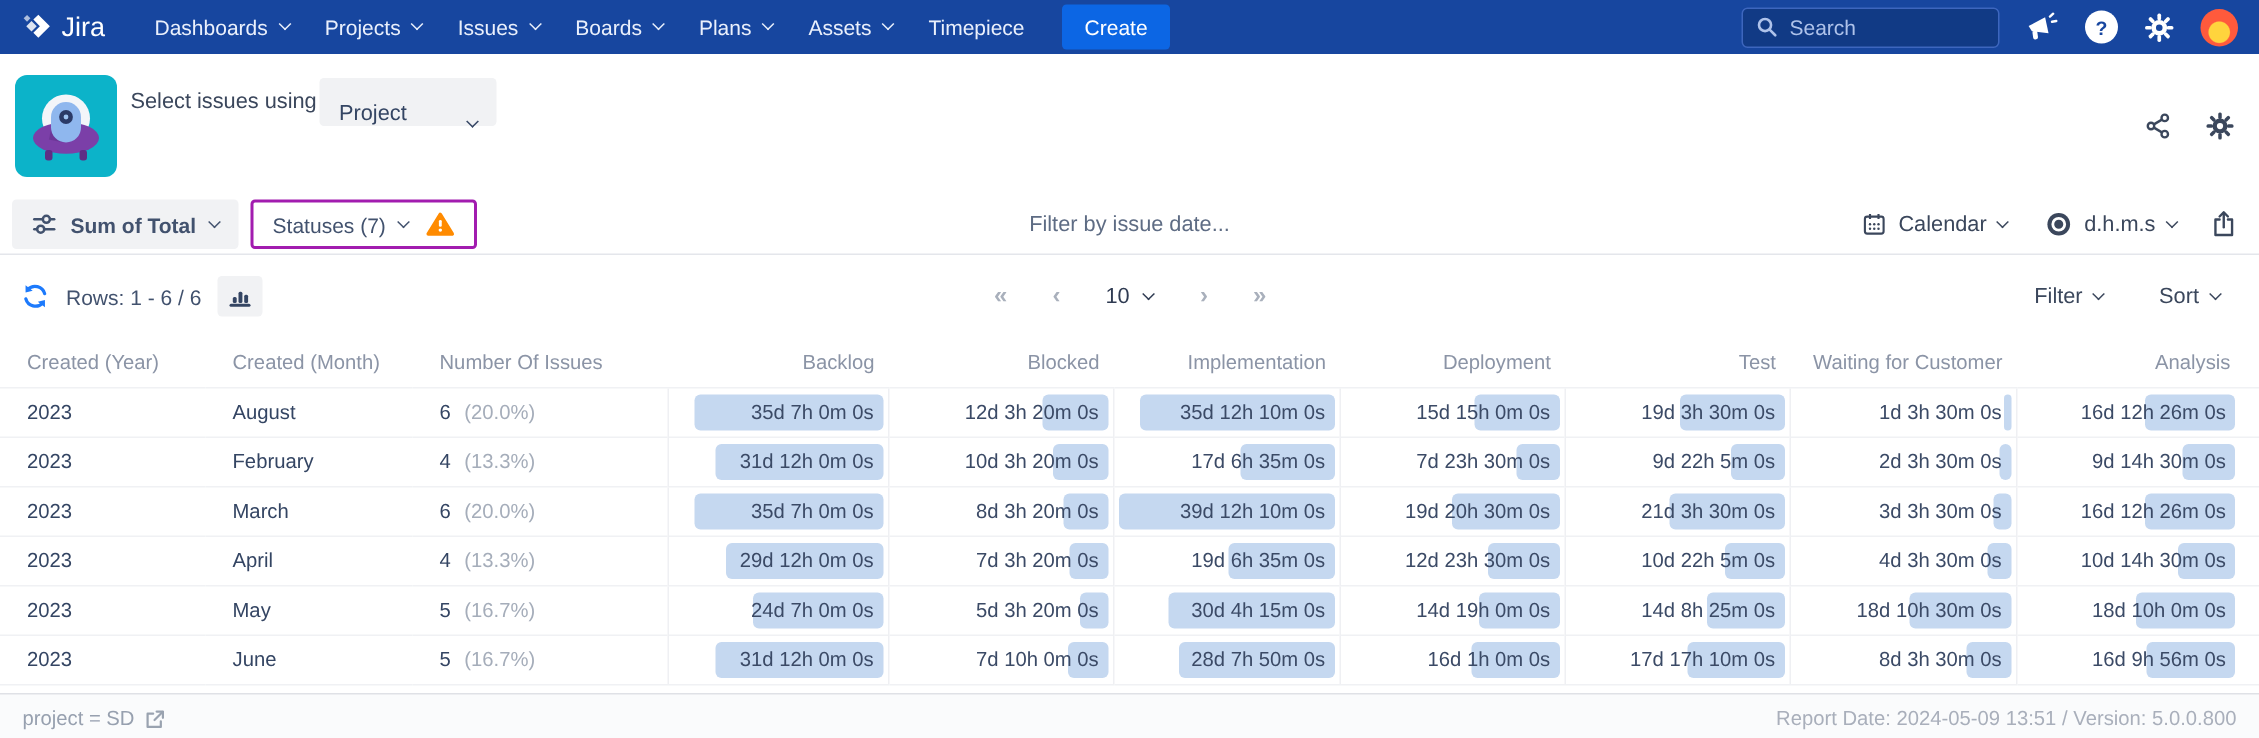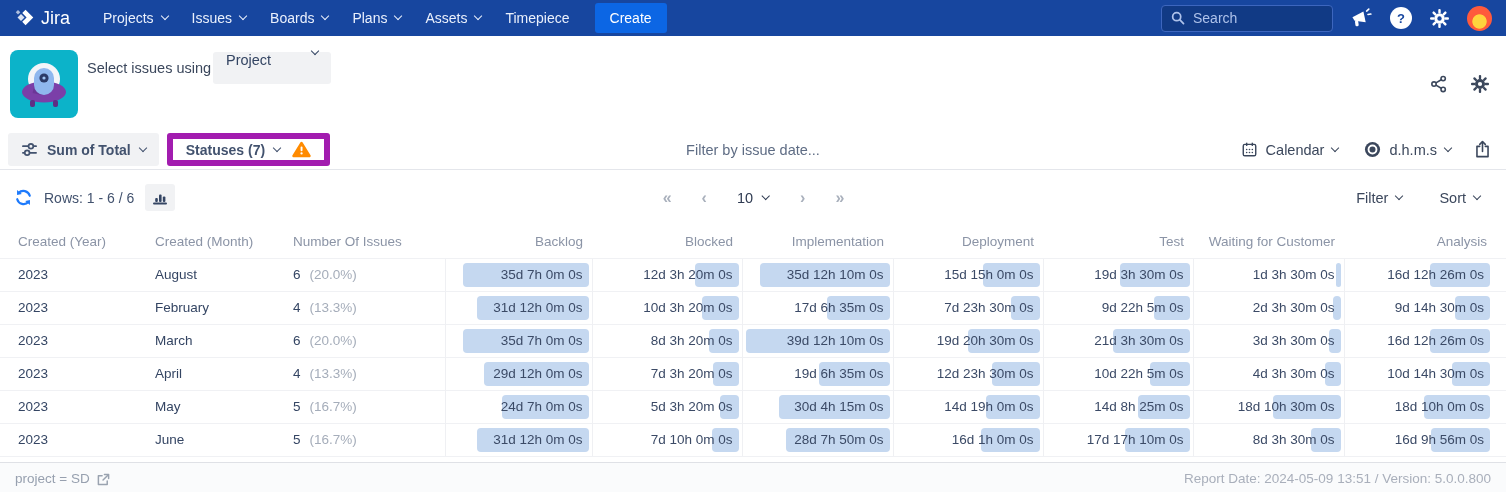--- a/index.html
+++ b/index.html
@@ -23,32 +23,32 @@
   .search-box input::placeholder{color:#AEC2EA}
   .nav-icon-btn{background:none;border:none;cursor:pointer;display:flex;align-items:center;justify-content:center;padding:0}
   .help-btn{width:22px;height:22px;border-radius:50%;background:#fff;color:#17469F;font-weight:700;font-size:13px;
     display:flex;align-items:center;justify-content:center}
   .avatar{width:25px;height:25px;border-radius:50%;
     background:radial-gradient(circle at 50% 62%,#FFD43D 0 34%,var(--avatar-bg,#FF5A3C) 38%);border:none;cursor:pointer}
   
   .app-header{position:relative;height:94px;background:#fff}
   .app-icon{position:absolute;left:10px;top:14px;width:68px;height:68px}
   .sel-label{position:absolute;left:87px;top:24px;font-size:14.5px;color:#3B475C}
-  .select{display:flex;align-items:flex-start;justify-content:space-between;background:#F1F2F4;border:none;
+  .select{display:flex;align-items:flex-end;justify-content:space-between;background:#F1F2F4;border:none;
     border-radius:3px;font-size:14.5px;color:#344563;padding:0 13px;cursor:pointer;font-family:inherit}
   .mode-select{position:absolute;left:213px;top:16px;width:118px;height:32px}
   .project-select{position:absolute;left:87px;top:54px;width:368px;height:32px;background:#F4F5F7}
   .header-actions{position:absolute;right:16px;top:38px;display:flex;align-items:center;gap:21px}
   .plain-icon-btn{background:none;border:none;cursor:pointer;display:flex;align-items:center;padding:0}
   
   .toolbar{position:relative;height:40px;display:flex;align-items:center;gap:8px;padding:0 8px;
     border-bottom:1px solid #E4E6EB}
   .tb-btn{height:33px;display:flex;align-items:center;gap:9px;background:#F1F2F4;border:none;border-radius:3px;
     padding:0 13px;font-size:14px;font-weight:600;color:#42526E;cursor:pointer;font-family:inherit}
-  .tb-btn.outlined{background:#fff;border:6px solid #a21caf;font-weight:700}
+  .tb-btn.outlined{background:#fff;border:2px solid #a21caf;font-weight:400}
   .date-filter{position:absolute;left:50%;transform:translateX(-50%);color:#5E6C84;font-size:14.5px;cursor:text}
   .tb-right{margin-left:auto;display:flex;align-items:center;gap:26px;padding-right:6px}
   .tb-flat{display:flex;align-items:center;gap:8px;background:none;border:none;font-size:14.5px;font-weight:500;
     color:#3B475C;cursor:pointer;font-family:inherit}
   
   .pagebar{position:relative;height:55px;display:flex;align-items:center;padding:0 14px}
   .pb-left{display:flex;align-items:center;gap:11px}
   .rows-label{font-size:14px;color:#42526E}
   .chart-btn{width:30px;height:27px;background:#F1F2F4;border:none;border-radius:3px;display:flex;
     align-items:center;justify-content:center;cursor:pointer}
@@ -88,20 +88,24 @@
         <svg width="21" height="21" viewBox="0 0 24 24" fill="#fff">
           <path d="M13.2 2 L22 10.8 L13.2 19.6 L9.4 15.8 L14.4 10.8 L9.4 5.8 Z"></path>
           <path d="M8 6.8 L12 10.8 L8 14.8 L4 10.8 Z" opacity="0.85"></path>
           <path d="M4.6 2.2 L7.2 4.8 L4.6 7.4 L2 4.8 Z" opacity="0.65"></path>
         </svg>
       </span>
       <span>Jira</span>
     </a>
     <nav class="nav-items" id="nav-items">
         <a class="nav-item">
+          <span>Dashboards</span>
+          <i class="chev"></i>
+        </a>
+        <a class="nav-item">
           <span>Projects</span>
           <i class="chev"></i>
         </a>
         <a class="nav-item">
           <span>Issues</span>
           <i class="chev"></i>
         </a>
         <a class="nav-item">
           <span>Boards</span>
           <i class="chev"></i>

